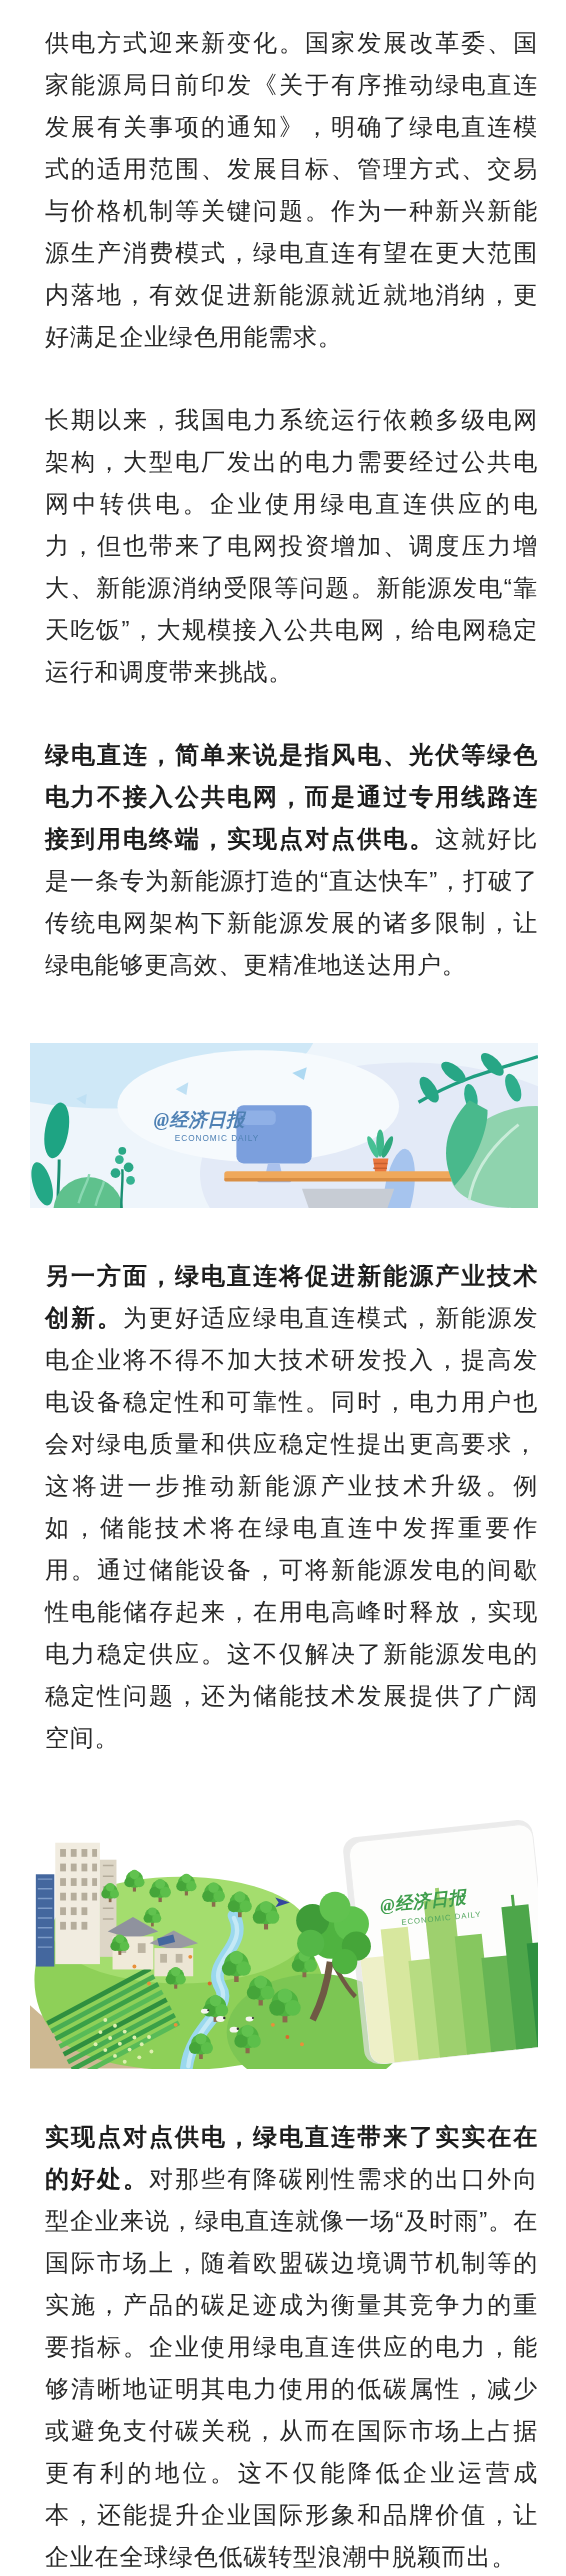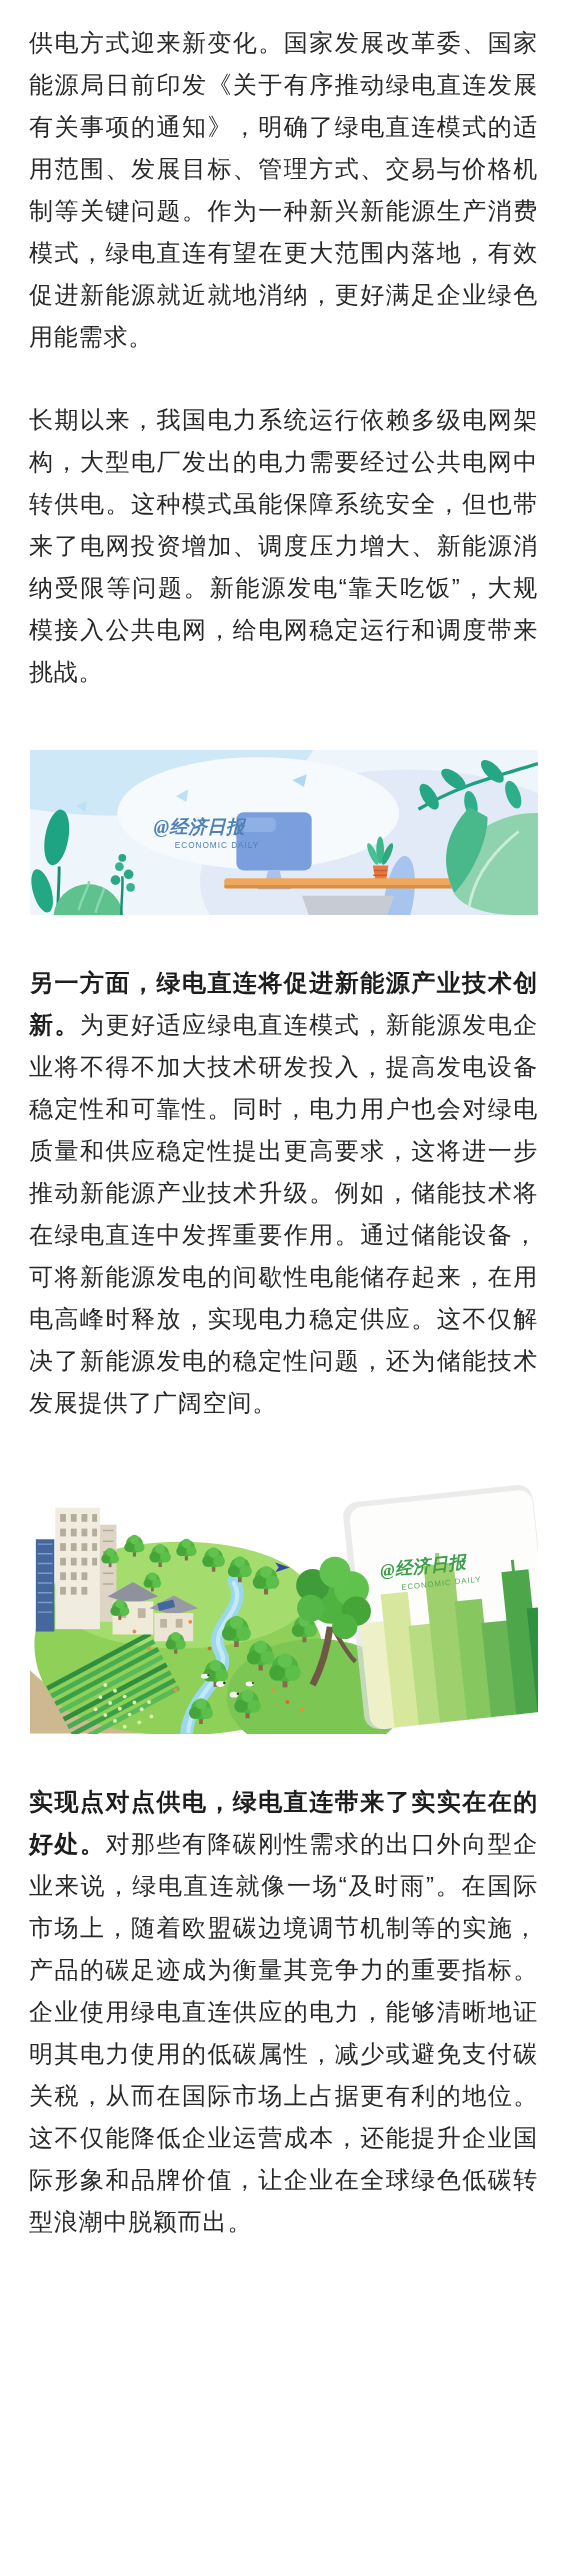--- a/index.html
+++ b/index.html
@@ -6,40 +6,41 @@
   body { width: 567px; }
   .article {
     padding: 22px 29px 13px 29px;
     font-family: "Liberation Sans", "DejaVu Sans", sans-serif;
     font-size: 24px;
     line-height: 42px;
     letter-spacing: 0.8px;
     color: #282828;
     text-align: justify;
   }
-  .article p { margin: 0 0 41px 0; }
+  .article p { margin: 0 0 41px 16px; }
   .article p:last-child { margin-bottom: 0; }
   .lead-bold { font-weight: 700; color: #1d1d1d; }
   figure.fig {
     margin: 0 -15.5px 31px -15.5px;
     padding: 16px;
   }
   figure.fig svg { display: block; width: 100%; height: auto; }
   .wm-handle { font-family: "Liberation Serif", "DejaVu Serif", serif; font-style: italic; font-weight: 700; }
   .wm-caption { font-family: "Liberation Sans", "DejaVu Sans", sans-serif; }
 </style>
 </head>
 <body>
 
 <div class="article">
 
   <p><span class="lead-bold"></span><span>供电方式迎来新变化。国家发展改革委、国家能源局日前印发《关于有序推动绿电直连发展有关事项的通知》，明确了绿电直连模式的适用范围、发展目标、管理方式、交易与价格机制等关键问题。作为一种新兴新能源生产消费模式，绿电直连有望在更大范围内落地，有效促进新能源就近就地消纳，更好满足企业绿色用能需求。</span></p>
 
-  <p><span class="lead-bold"></span><span>长期以来，我国电力系统运行依赖多级电网架构，大型电厂发出的电力需要经过公共电网中转供电。这种模式虽能保障系统安全，但也带来了电网投资增加、调度压力增大、新能源消纳受限等问题。新能源发电“靠天吃饭”，大规模接入公共电网，给电网稳定运行和调度带来挑战。</span></p>
-
+  <p><span class="lead-bold"></span><span>长期以来，我国电力系统运行依赖多级电网架构，大型电厂发出的电力需要经过公共电网中转供电。企业使用绿电直连供应的电力，但也带来了电网投资增加、调度压力增大、新能源消纳受限等问题。新能源发电“靠天吃饭”，大规模接入公共电网，给电网稳定运行和调度带来挑战。</span></p>
+
+  <p><span class="lead-bold">绿电直连，简单来说是指风电、光伏等绿色电力不接入公共电网，而是通过专用线路连接到用电终端，实现点对点供电。</span><span>这就好比是一条专为新能源打造的“直达快车”，打破了传统电网架构下新能源发展的诸多限制，让绿电能够更高效、更精准地送达用户。</span></p>
 
   <figure class="fig">
     <svg viewBox="0 0 1046 340" xmlns="http://www.w3.org/2000/svg" style="font-size:47px">
       <rect x="0" y="0" width="1046" height="340" fill="#eef5fb"></rect>
       <ellipse cx="170" cy="-30" rx="420" ry="165" fill="#cfe8f7"></ellipse>
       <ellipse cx="780" cy="270" rx="430" ry="230" fill="#e3eaf7"></ellipse>
       <ellipse cx="470" cy="130" rx="290" ry="115" fill="#f6fafd"></ellipse>
       <path d="M300,95 l26,-14 l-4,26 Z" fill="#bfe0f4"></path>
       <path d="M95,115 l22,-10 l-3,22 Z" fill="#bfe0f4"></path>
       <path d="M540,62 l30,-12 l-6,26 Z" fill="#aed9f2"></path>

